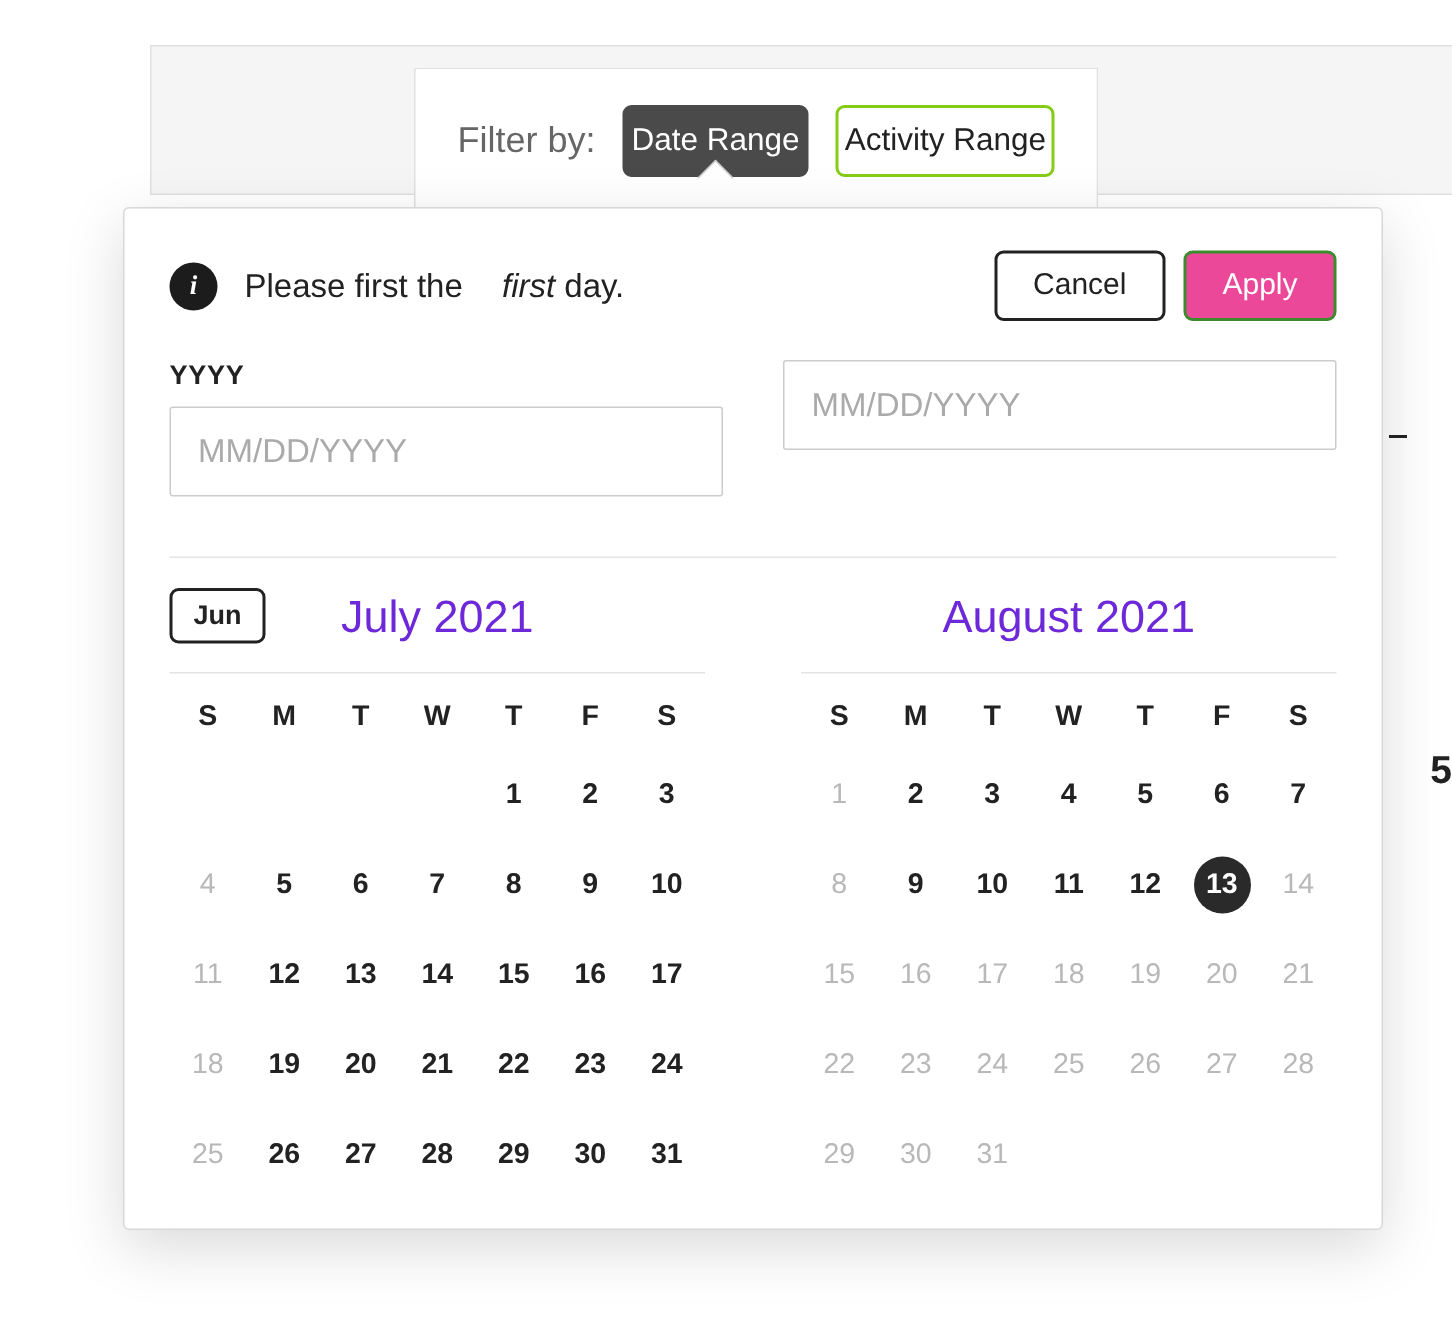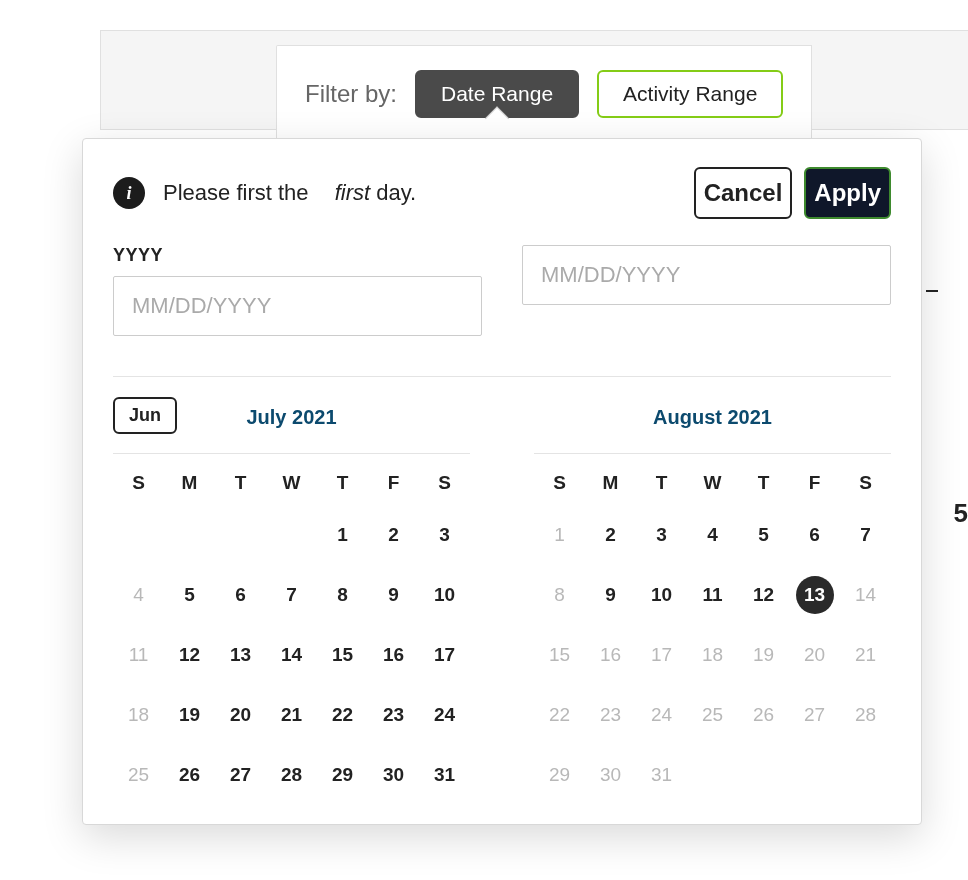--- a/index.html
+++ b/index.html
@@ -38,21 +38,21 @@
       border-bottom: none;
       border-top-left-radius: 2px;
     }
     .filter-label {
       font-size: 24px;
       color: #666;
       font-weight: 400;
     }
     .filter-btn {
       font-size: 21px;
-      padding: 10px 24px;
+      padding: 10px 4px;
       border-radius: 6px;
       border: 2px solid #84cc16;
       background: #fff;
       color: #222;
       cursor: pointer;
       font-weight: 500;
       position: relative;
     }
     .filter-btn.active {
       background: #4a4a4a;
@@ -114,33 +114,33 @@
     }
     .msg-text .italic {
       font-style: italic;
       margin-left: 20px;
     }
     .popover-actions {
       display: flex;
       gap: 12px;
     }
     .btn {
-      font-size: 24px;
-      padding: 10px 8px;
+      font-size: 20px;
+      padding: 10px 24px;
       border-radius: 6px;
       cursor: pointer;
-      font-weight: 700;
+      font-weight: 400;
     }
     .btn-cancel {
       background: #fff;
       border: 2px solid #222;
       color: #222;
     }
     .btn-apply {
-      background: #0f172a;
+      background: #ec4899;
       border: 2px solid #3e8a2e;
       color: #fff;
     }
     .date-inputs {
       display: flex;
       gap: 40px;
       margin-bottom: 40px;
     }
     .date-field {
       flex: 1;
@@ -191,23 +191,23 @@
       font-size: 18px;
       font-weight: 600;
       padding: 6px 14px;
       background: #fff;
       border: 2px solid #222;
       border-radius: 6px;
       cursor: pointer;
       color: #222;
     }
     .cal-title {
-      font-size: 20px;
-      color: #0c4a6e;
-      font-weight: 700;
+      font-size: 30px;
+      color: #6d28d9;
+      font-weight: 400;
     }
     .cal-divider {
       border: none;
       border-top: 1px solid #e4e4e4;
       margin-bottom: 18px;
     }
     .cal-grid {
       display: grid;
       grid-template-columns: repeat(7, 1fr);
       row-gap: 22px;

